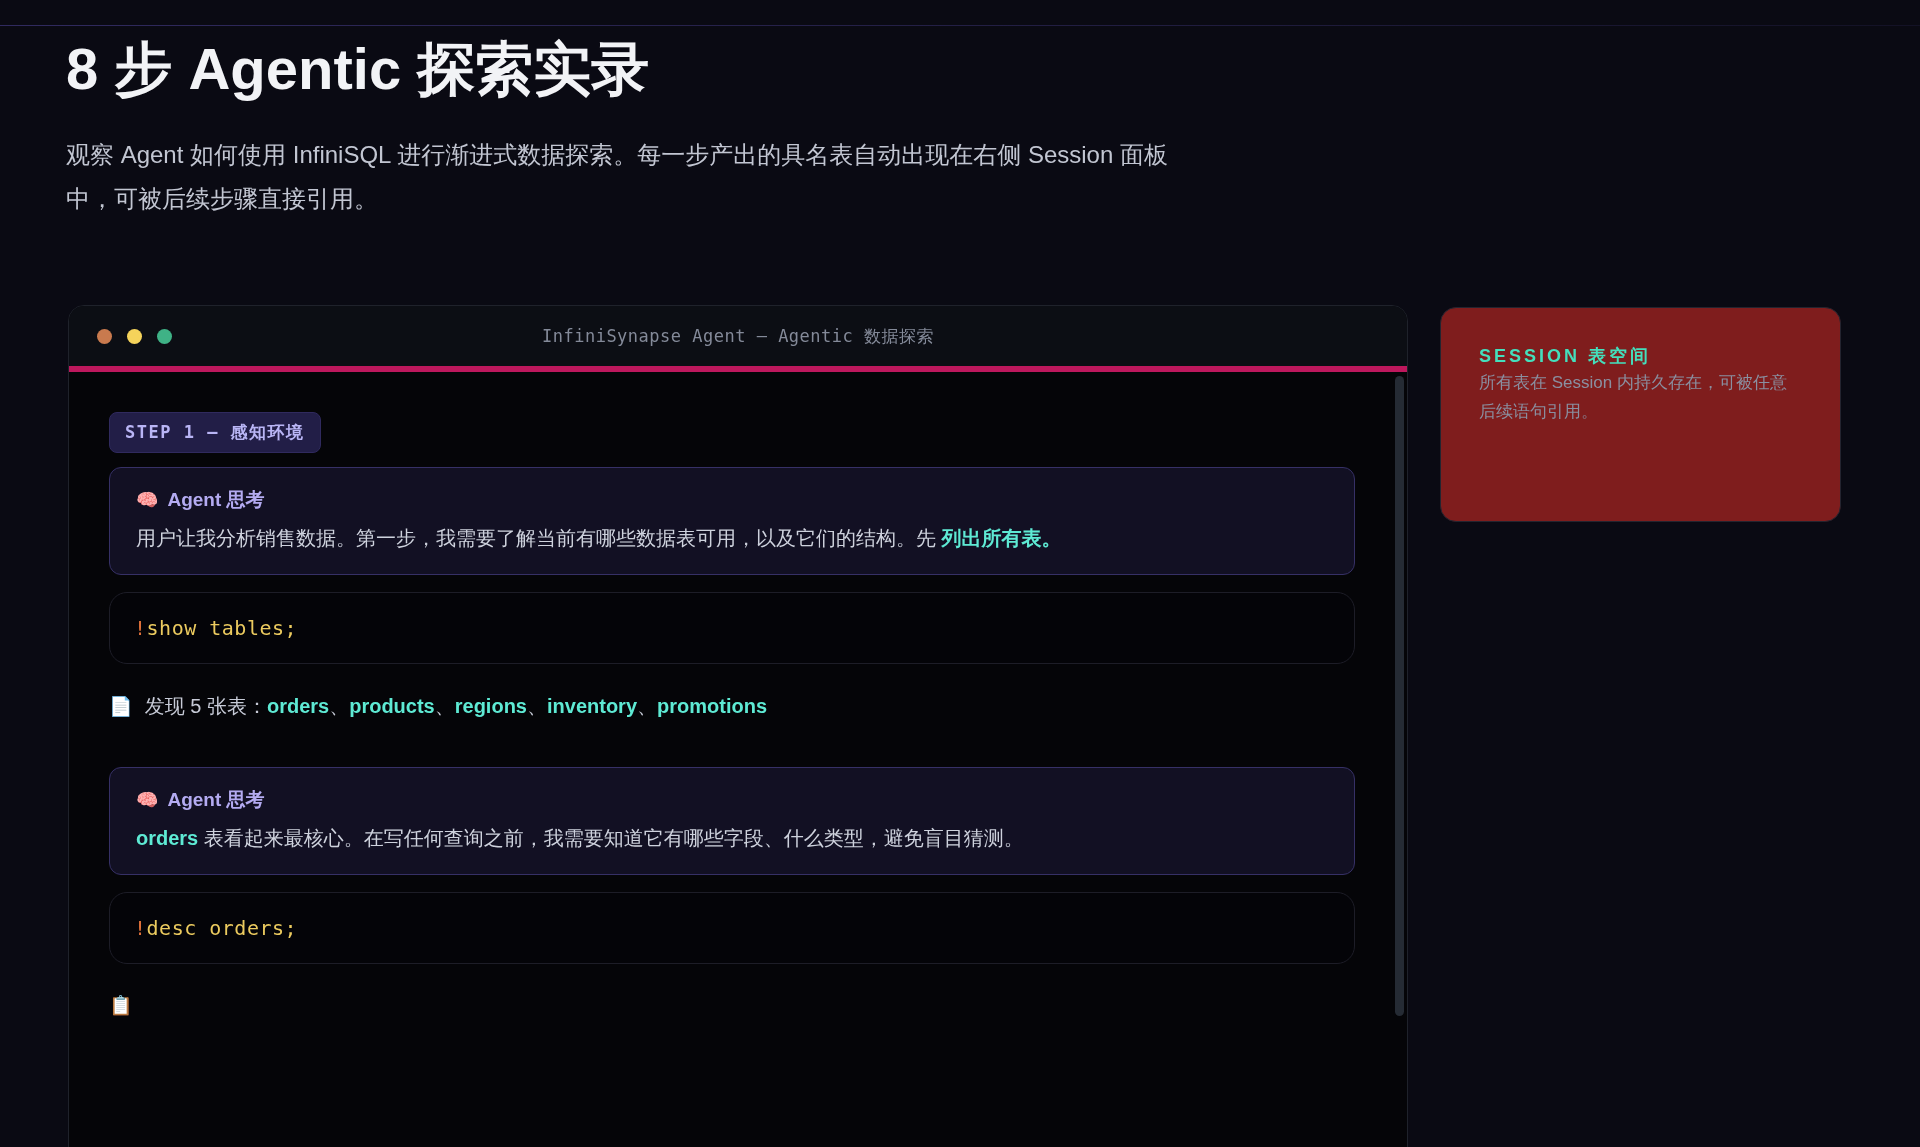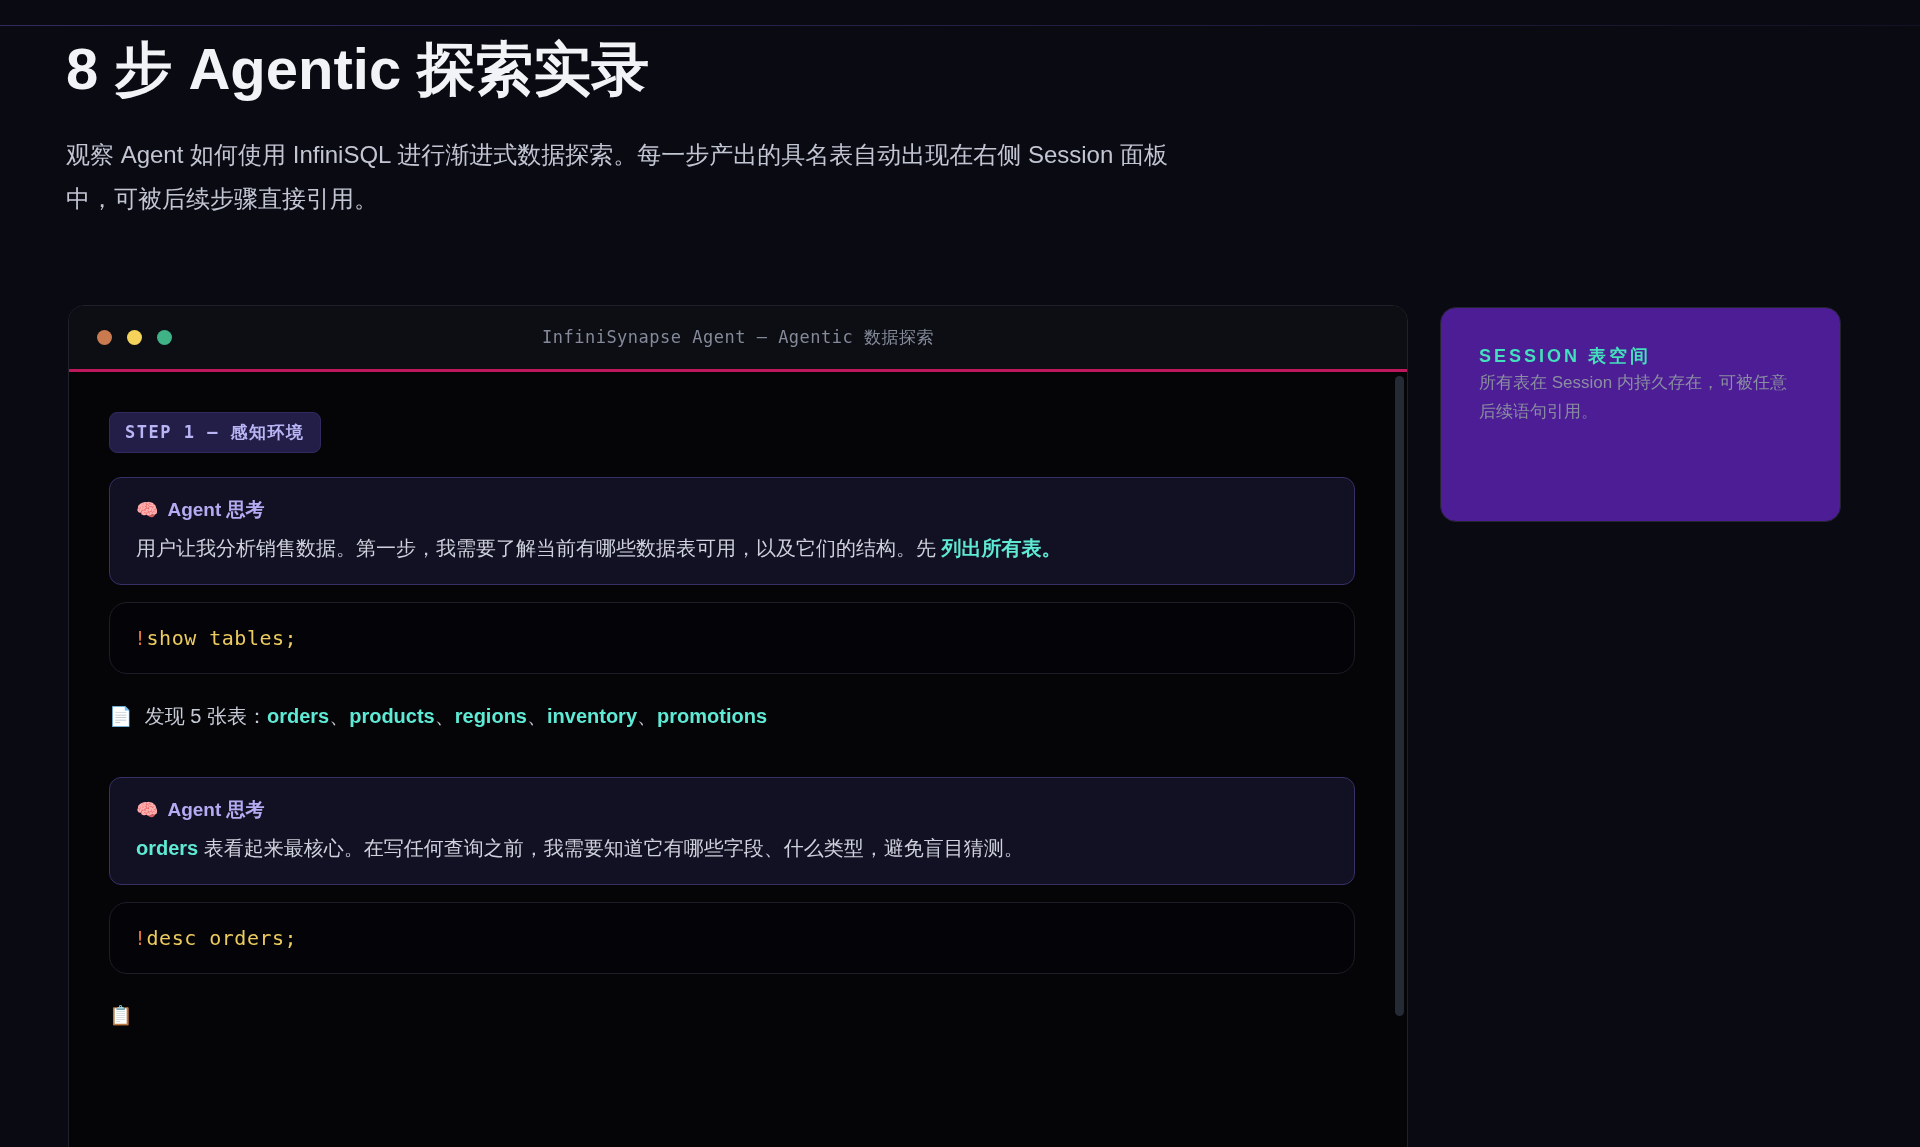--- a/index.html
+++ b/index.html
@@ -23,42 +23,42 @@
     margin-top:30px; font-size:24px; line-height:44px; color:#c2c6d2;
     max-width:1110px;
   }
   
   .terminal {
     position:absolute; left:68px; top:305px; width:1340px; height:880px;
     background:#050508; border:1px solid #1f222b; border-radius:16px;
     overflow:hidden;
   }
   .term-header {
-    height:66px; background:#0c0e14; border-bottom:3px solid #be185d;
+    height:66px; background:#0c0e14; border-bottom:6px solid #be185d;
     display:flex; align-items:center; padding:0 28px;
   }
   .dots { display:flex; gap:15px; align-items:center; }
   .dot { width:15px; height:15px; border-radius:50%; }
   .term-title {
     flex:1; text-align:center;
     font-family:"DejaVu Sans Mono","Liberation Mono",monospace;
     font-size:17px; color:#848a99; letter-spacing:.5px;
   }
   .term-body { padding:40px 52px 0 40px; position:relative; }
   .scrollbar-thumb {
     position:absolute; right:3px; top:70px; width:9px; height:640px;
     background:#252b34; border-radius:5px;
   }
   .step:not(:first-child) { margin-top:46px; }
   .step-badge {
     display:inline-block;
     font-family:"DejaVu Sans Mono","Liberation Mono",monospace;
     font-size:17px; font-weight:bold; letter-spacing:1.5px;
     color:#b9b5f5; background:#221e47; border:1px solid #302a5e;
-    border-radius:8px; padding:8px 15px; margin-bottom:24px;
+    border-radius:8px; padding:8px 15px; margin-bottom:14px;
   }
   .thought {
     background:#121023; border:1px solid #363066; border-radius:12px;
     padding:20px 26px 22px; margin-bottom:17px;
   }
   .thought-head { display:flex; align-items:center; gap:9px; line-height:24px; }
   .t-icon { font-size:18px; }
   .t-label { font-size:19px; font-weight:bold; color:#b4abf2; }
   .thought-body { margin-top:12px; font-size:20px; line-height:28px; color:#ced2dd; }
   .hl { color:#5eead4; font-weight:bold; }
@@ -72,21 +72,21 @@
   .cmd  { color:#eccb5f; }
   .result {
     display:flex; align-items:baseline; gap:12px;
     font-size:20px; line-height:28px; color:#c7cbd7;
   }
   .r-icon { font-size:19px; }
   .result .hl { font-weight:bold; }
   
   .session {
     position:absolute; left:1440px; top:307px; width:401px; height:215px;
-    background:#4c1d95; border:1px solid #24242f; border-radius:16px;
+    background:#7f1d1d; border:1px solid #24242f; border-radius:16px;
     padding:36px 38px;
   }
   .session-title {
     font-size:18px; font-weight:bold; color:#44dfbc; letter-spacing:3px;
   }
   .session-note {
     font-size:17px; line-height:29px; color:#8a8fa0;
   }
 </style>
 </head>

